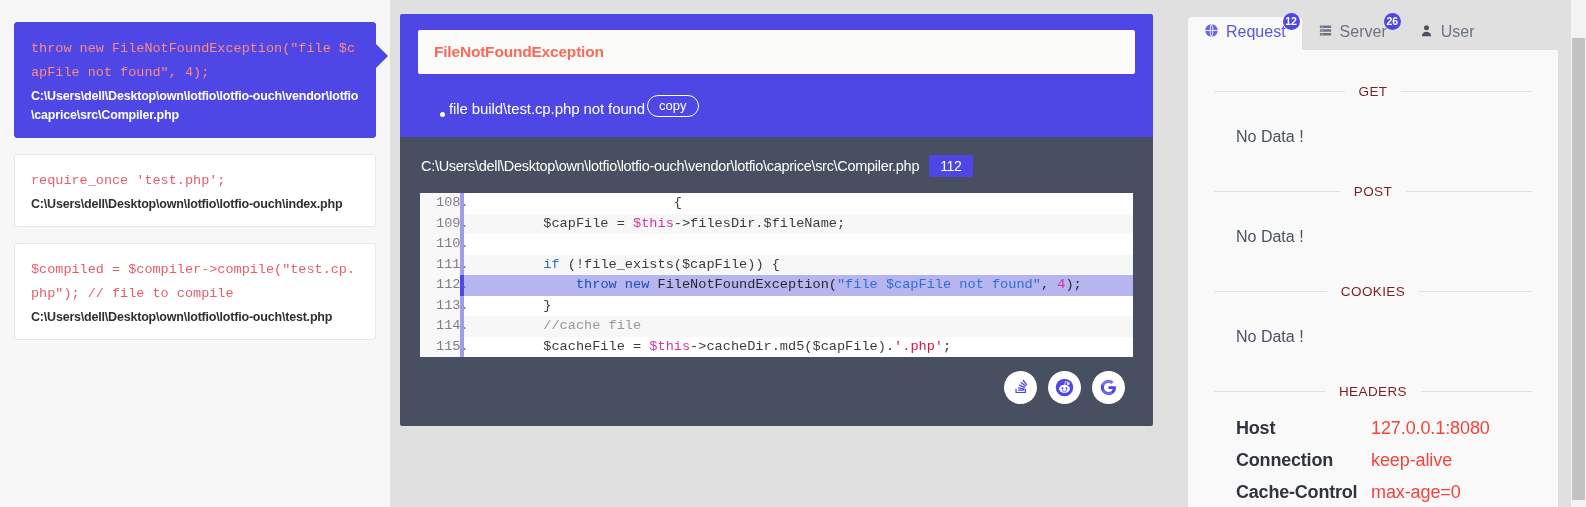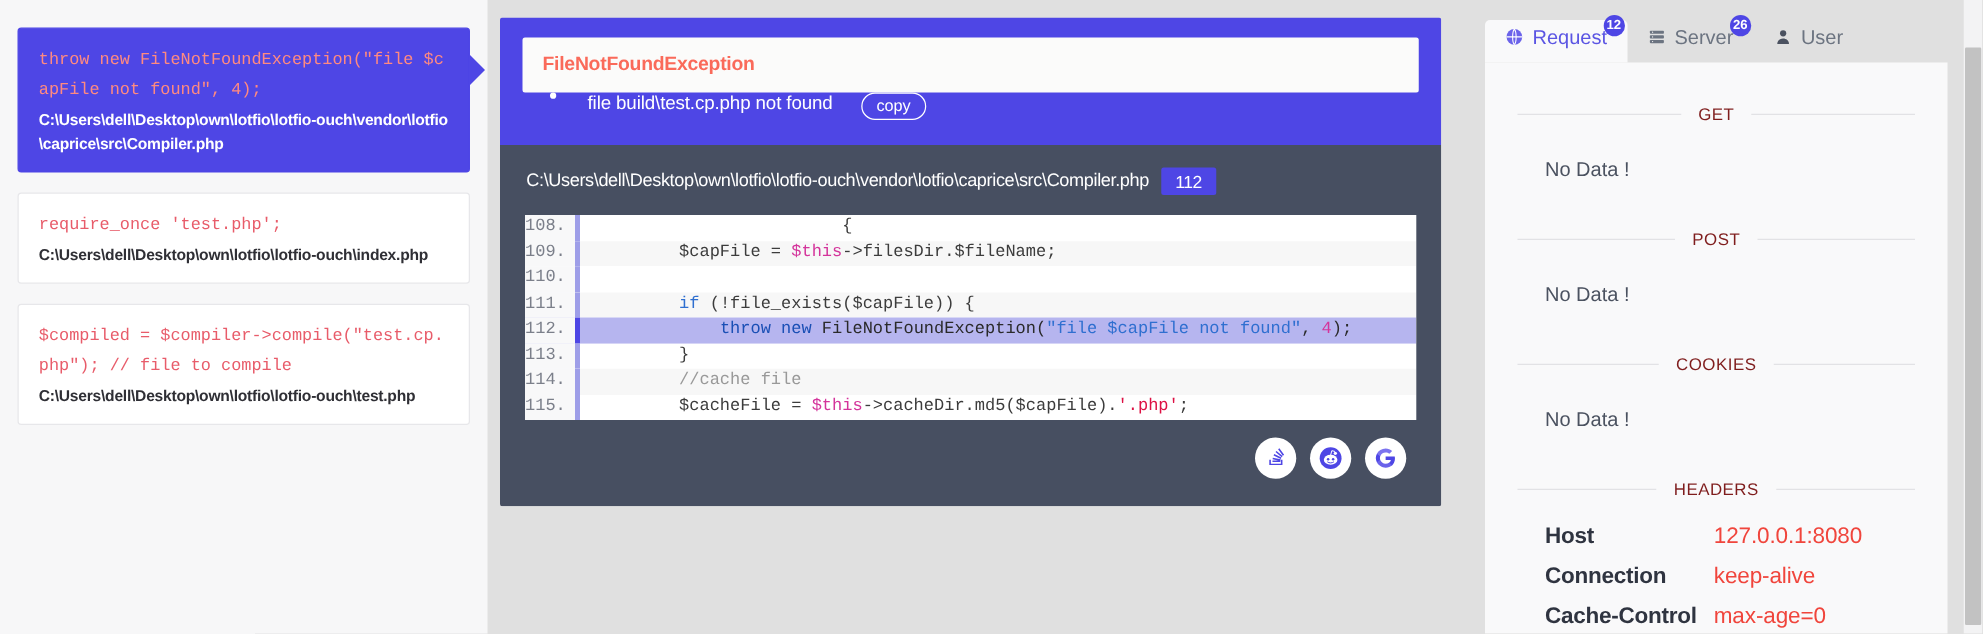--- a/index.html
+++ b/index.html
@@ -107,22 +107,23 @@
   }
   .exception-title {
     color: #fa6a5a;
     font-weight: bold;
     font-size: 15.5px;
     letter-spacing: -0.2px;
   }
 
   .exception-msg-row {
     display: flex;
-    align-items: flex-start;
-    gap: 23px;
+    align-items: flex-end;
+    gap: 2px;
+    margin-top: 21px;
     padding-left: 22px;
     color: #ffffff;
     font-size: 15px;
   }
   .bullet-dot {
     width: 5px; height: 5px;
     border-radius: 50%;
     background: #ffffff;
     flex-shrink: 0;
     margin-right: 2px;
@@ -177,21 +178,21 @@
     white-space: pre;
   }
   .code-line.odd { background: #ffffff; }
   .code-line.even { background: #f7f7f7; }
   .code-line.hl { background: #b6b5ef; }
 
   .ln {
     width: 44px;
     flex-shrink: 0;
     text-align: left;
-    padding-left: 0;
+    padding-left: 16px;
     color: #7b7f8a;
     background: #f8f8f9;
     border-right: 4px solid #9e9ee8;
   }
   .code-line.hl .ln { border-right-color: #4e46e5; }
 
   .lc { padding-left: 14px; color: #3c3c3c; overflow: hidden; }
 
   
   .t-var   { color: #d4349b; }

